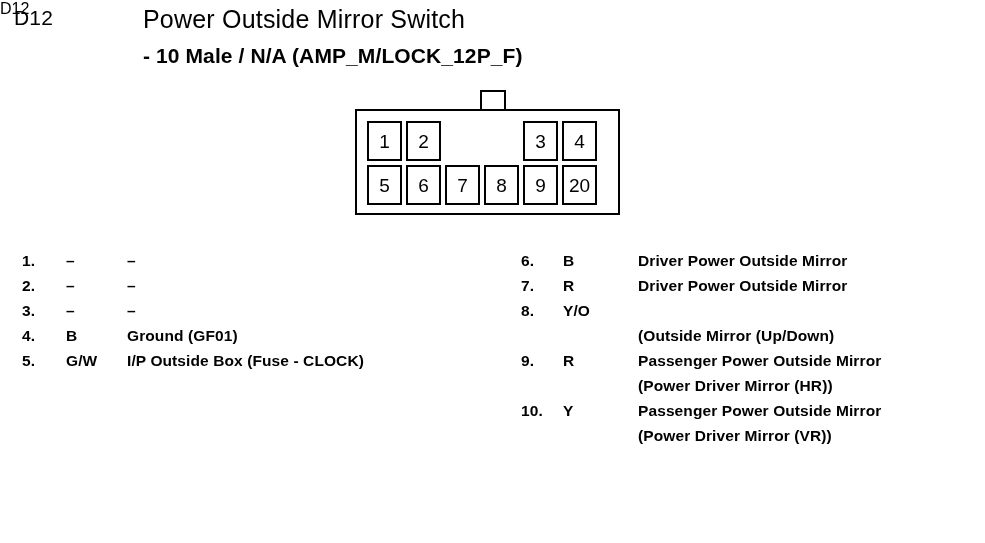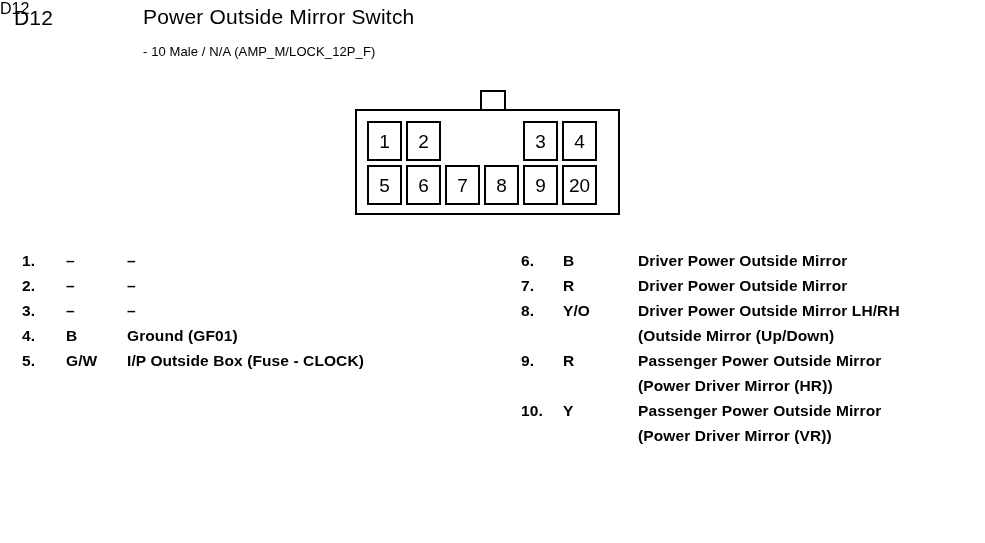--- a/index.html
+++ b/index.html
@@ -23,31 +23,31 @@
     top: 6px;
     font-size: 21px;
     font-weight: 400;
     letter-spacing: 0.2px;
     white-space: nowrap;
   }
   .connector-title {
     position: absolute;
     left: 143px;
     top: 5px;
-    font-size: 21px;
+    font-size: 25px;
     font-weight: 400;
     letter-spacing: 0.2px;
     white-space: nowrap;
   }
   .connector-subtitle {
     position: absolute;
     left: 143px;
     top: 44px;
-    font-size: 13px;
-    font-weight: normal;
+    font-size: 21px;
+    font-weight: bold;
     letter-spacing: 0.1px;
     white-space: nowrap;
   }
 
   
   .connector-figure {
     position: absolute;
     left: 355px;
     top: 90px;
     width: 265px;
@@ -221,21 +221,20 @@
     <div class="pin-line">
       <span class="pin-num">7.</span>
       <span class="pin-color">R</span>
       <span class="pin-desc">Driver Power Outside Mirror</span>
     </div>
   </div>
   <div class="pin-entry">
     <div class="pin-line">
       <span class="pin-num">8.</span>
       <span class="pin-color">Y/O</span>
-      <span class="pin-desc">Driver Power Outside Mirror LH/RH</span>
     </div>
     <div class="pin-subline">(Outside Mirror (Up/Down)</div>
   </div>
   <div class="pin-entry">
     <div class="pin-line">
       <span class="pin-num">9.</span>
       <span class="pin-color">R</span>
       <span class="pin-desc">Passenger Power Outside Mirror</span>
     </div>
     <div class="pin-subline">(Power Driver Mirror (HR))</div>

